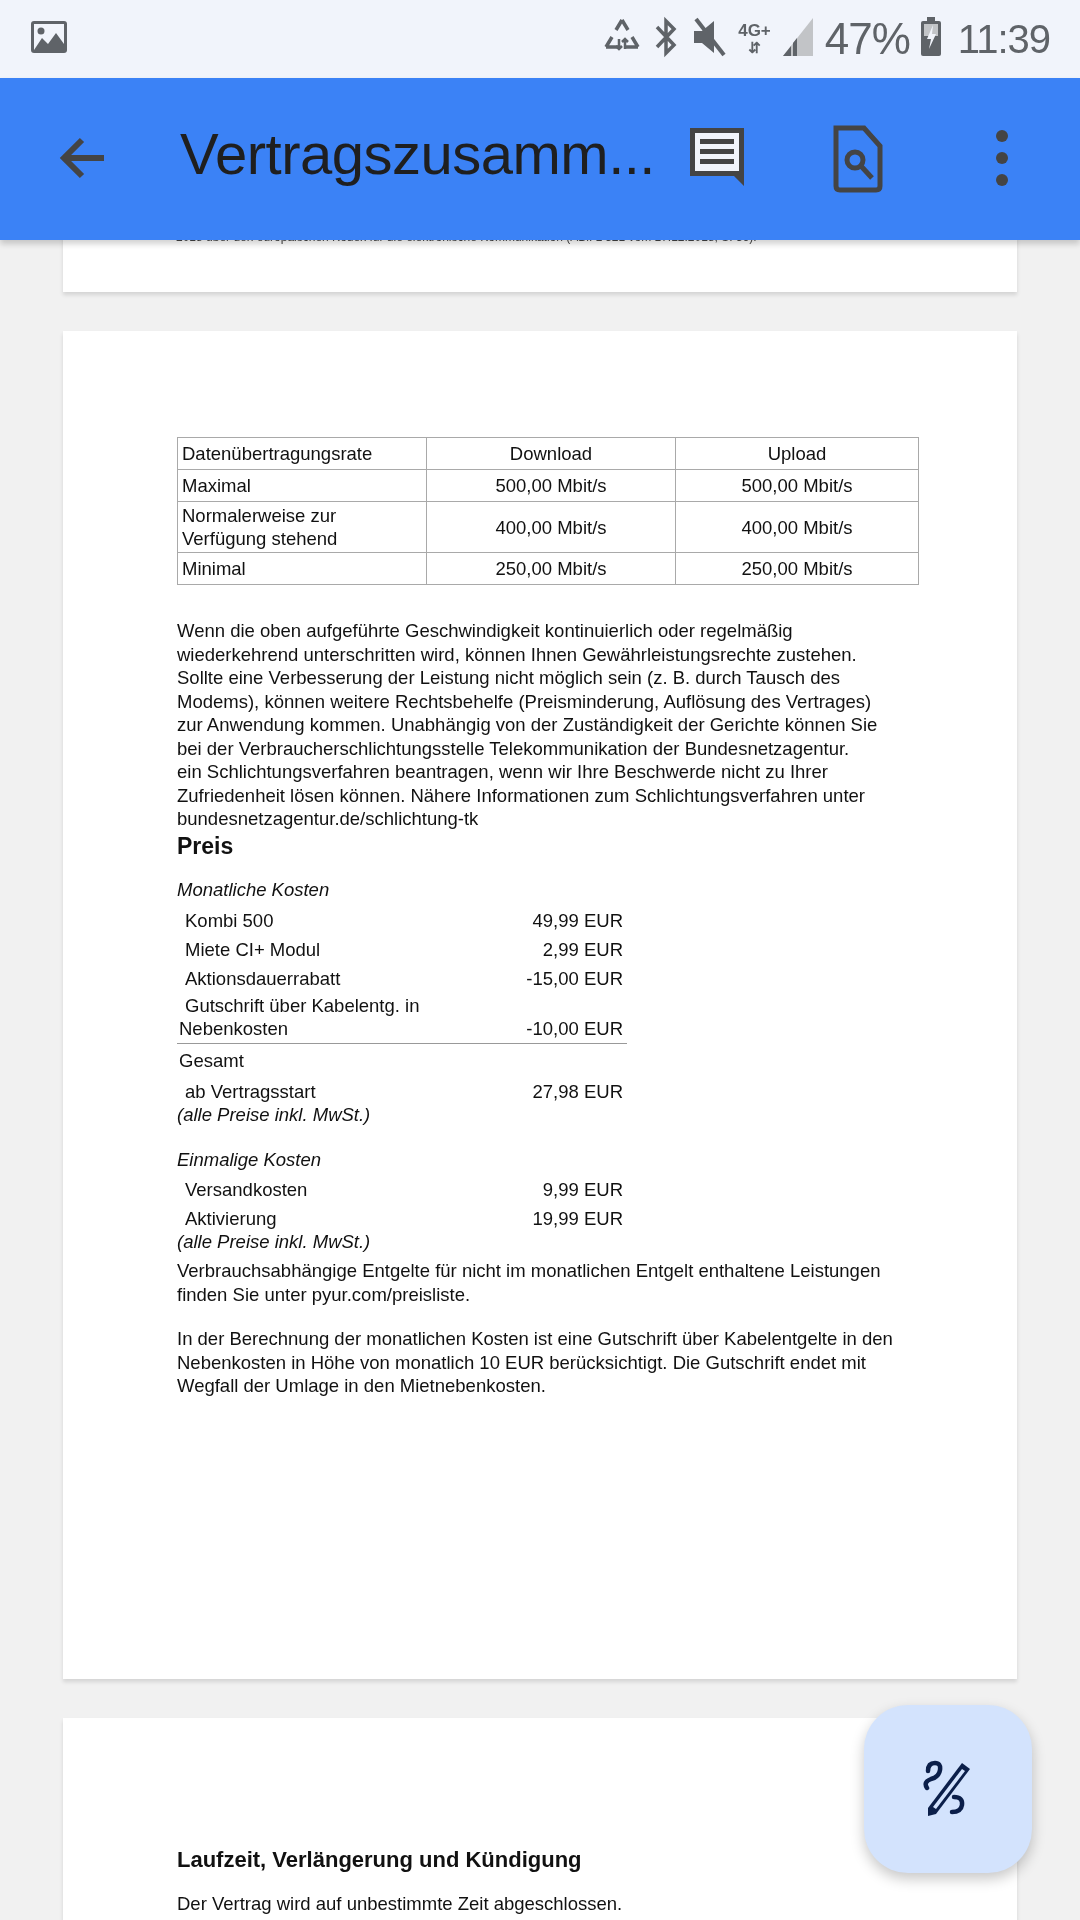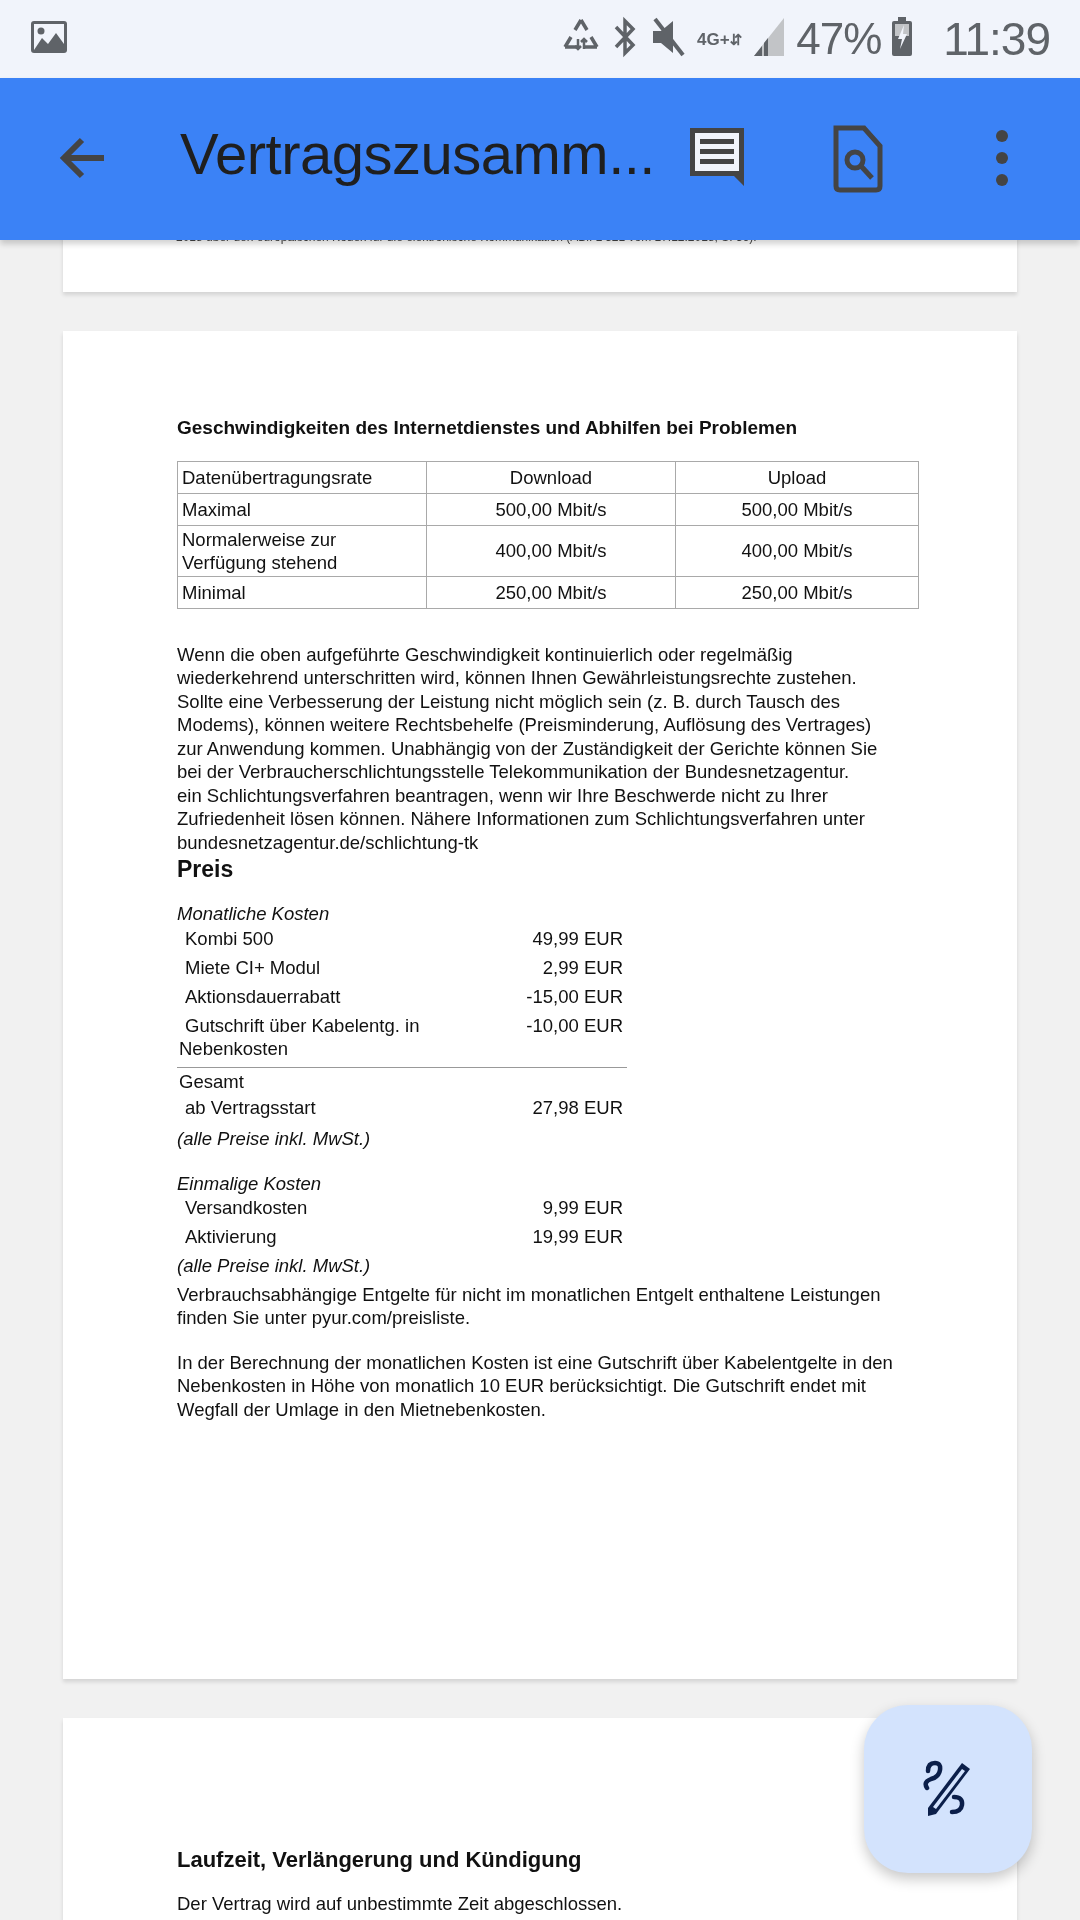--- a/index.html
+++ b/index.html
@@ -9,22 +9,22 @@
     font-family:"Liberation Sans", sans-serif;
   }
   
   .statusbar {
     position:absolute; left:0; top:0; width:1080px; height:78px;
     background:#f1f4fb; z-index:5;
   }
   .sb-left { position:absolute; left:30px; top:20px; }
   .sb-right { position:absolute; right:30px; top:10px; height:58px; display:flex; align-items:center; gap:10px; color:#5f6368; }
   .sb-right .pct { font-size:44px; color:#5f6368; letter-spacing:-1px; }
-  .sb-right .time { font-size:46px; color:#5f6368; letter-spacing:-1px; margin-left:20px; }
-  .sb-4g { display:flex; flex-direction:row; align-items:center; font-size:17px; font-weight:bold; line-height:17px; color:#5f6368; }
+  .sb-right .time { font-size:40px; color:#5f6368; letter-spacing:-1px; margin-left:6px; }
+  .sb-4g { display:flex; flex-direction:column; align-items:center; font-size:17px; font-weight:bold; line-height:17px; color:#5f6368; }
 
   
   .appbar {
     position:absolute; left:0; top:78px; width:1080px; height:162px;
     background:#3b82f6; z-index:5;
     box-shadow:0 4px 6px rgba(0,0,0,0.18);
   }
   .back-btn { position:absolute; left:52px; top:48px; width:64px; height:64px; }
   .title { position:absolute; left:180px; top:42px; font-size:58px; color:#1f1f1f; white-space:nowrap; letter-spacing:-0.5px; }
   .ab-icon { position:absolute; top:46px; width:70px; height:70px; }
@@ -45,21 +45,21 @@
 
   .doc { position:absolute; left:114px; width:760px; color:#111; font-size:18.5px; line-height:23.5px; }
   .h-bold { font-weight:bold; font-size:19px; }
   .h-big { font-weight:bold; font-size:23px; }
 
   table.speed { border-collapse:collapse; width:742px; font-size:18.5px; }
   table.speed td { border:1.5px solid #a9a9a9; padding:2px 4px; height:27px; line-height:23px; }
   table.speed td.c { text-align:center; }
 
   .price { width:450px; }
-  .prow { display:flex; justify-content:space-between; align-items:flex-start; font-size:18.5px; line-height:23px; }
+  .prow { display:flex; justify-content:space-between; align-items:flex-end; font-size:18.5px; line-height:23px; }
   .prow .l { padding-left:8px; }
   .prow .r { text-align:right; padding-right:4px; }
   .italic { font-style:italic; }
   .divider { border-top:1.5px solid #999; margin:3px 0 2px 0; }
 
   
   .fab {
     position:absolute; left:864px; top:1705px; width:168px; height:168px;
     background:#d3e3fd; border-radius:44px; z-index:6;
     box-shadow:0 6px 14px rgba(0,0,0,0.22);
@@ -150,21 +150,20 @@
     </svg>
   </div>
 </div>
 
 <div class="page page1">
   <div class="clipped-line">2018 über den europäischen Kodex für die elektronische Kommunikation (ABl. L 321 vom 17.12.2018, S. 36).</div>
 </div>
 
 <div class="page page2">
   <div class="doc" style="top:85px;">
-    <div class="h-bold">Geschwindigkeiten des Internetdienstes und Abhilfen bei Problemen</div>
     <table class="speed" style="margin-top:21px;">
       <tbody>
           <tr>
         <td style="width:240px">Datenübertragungsrate</td>
         <td class="c" style="width:240px">Download</td>
         <td class="c">Upload</td>
       </tr>
       <tr>
         <td>Maximal</td>
         <td class="c">500,00 Mbit/s</td>

